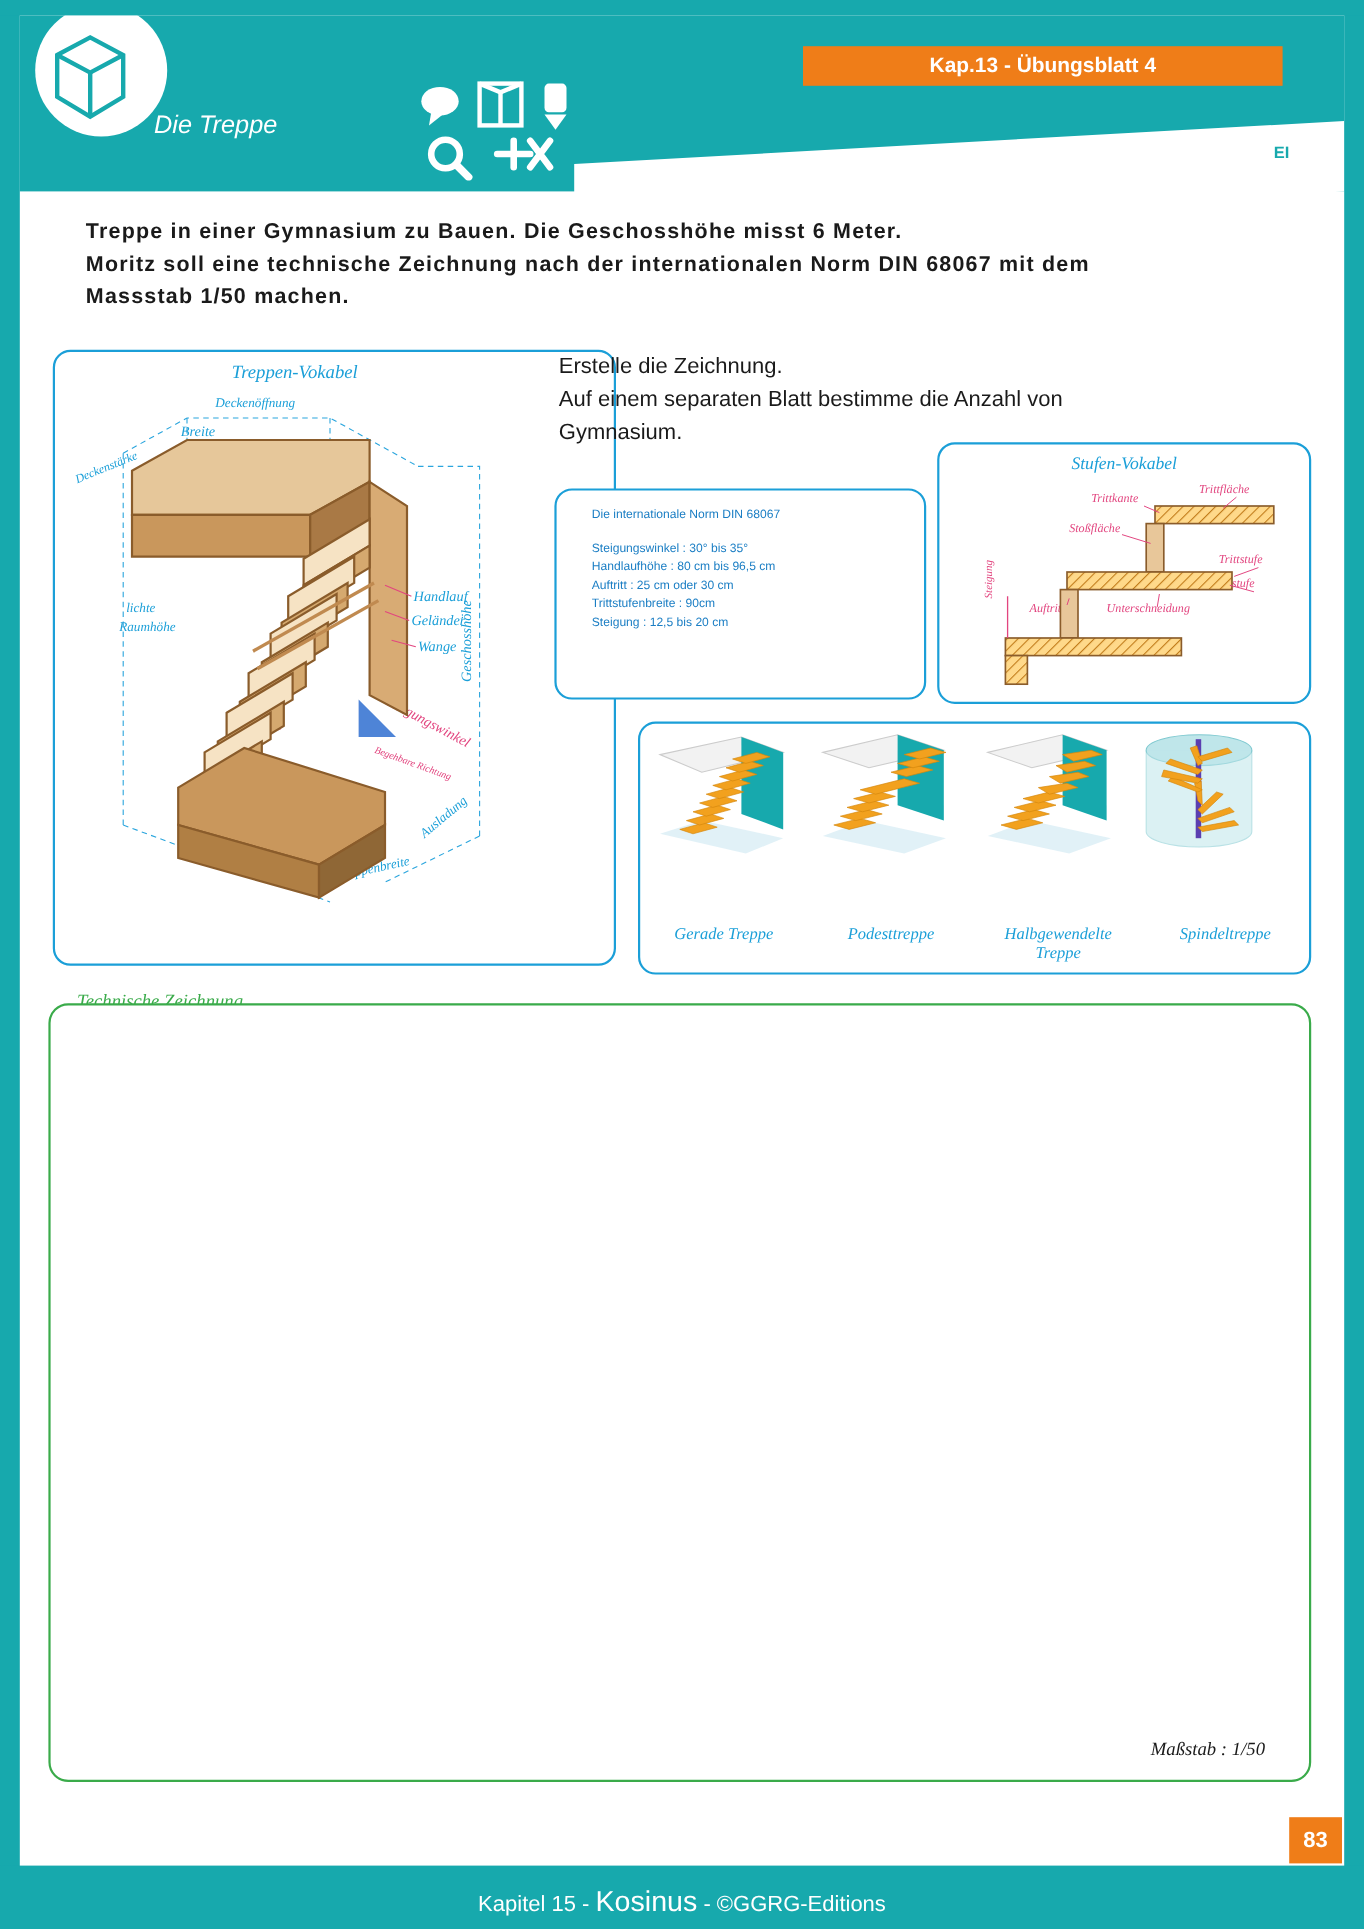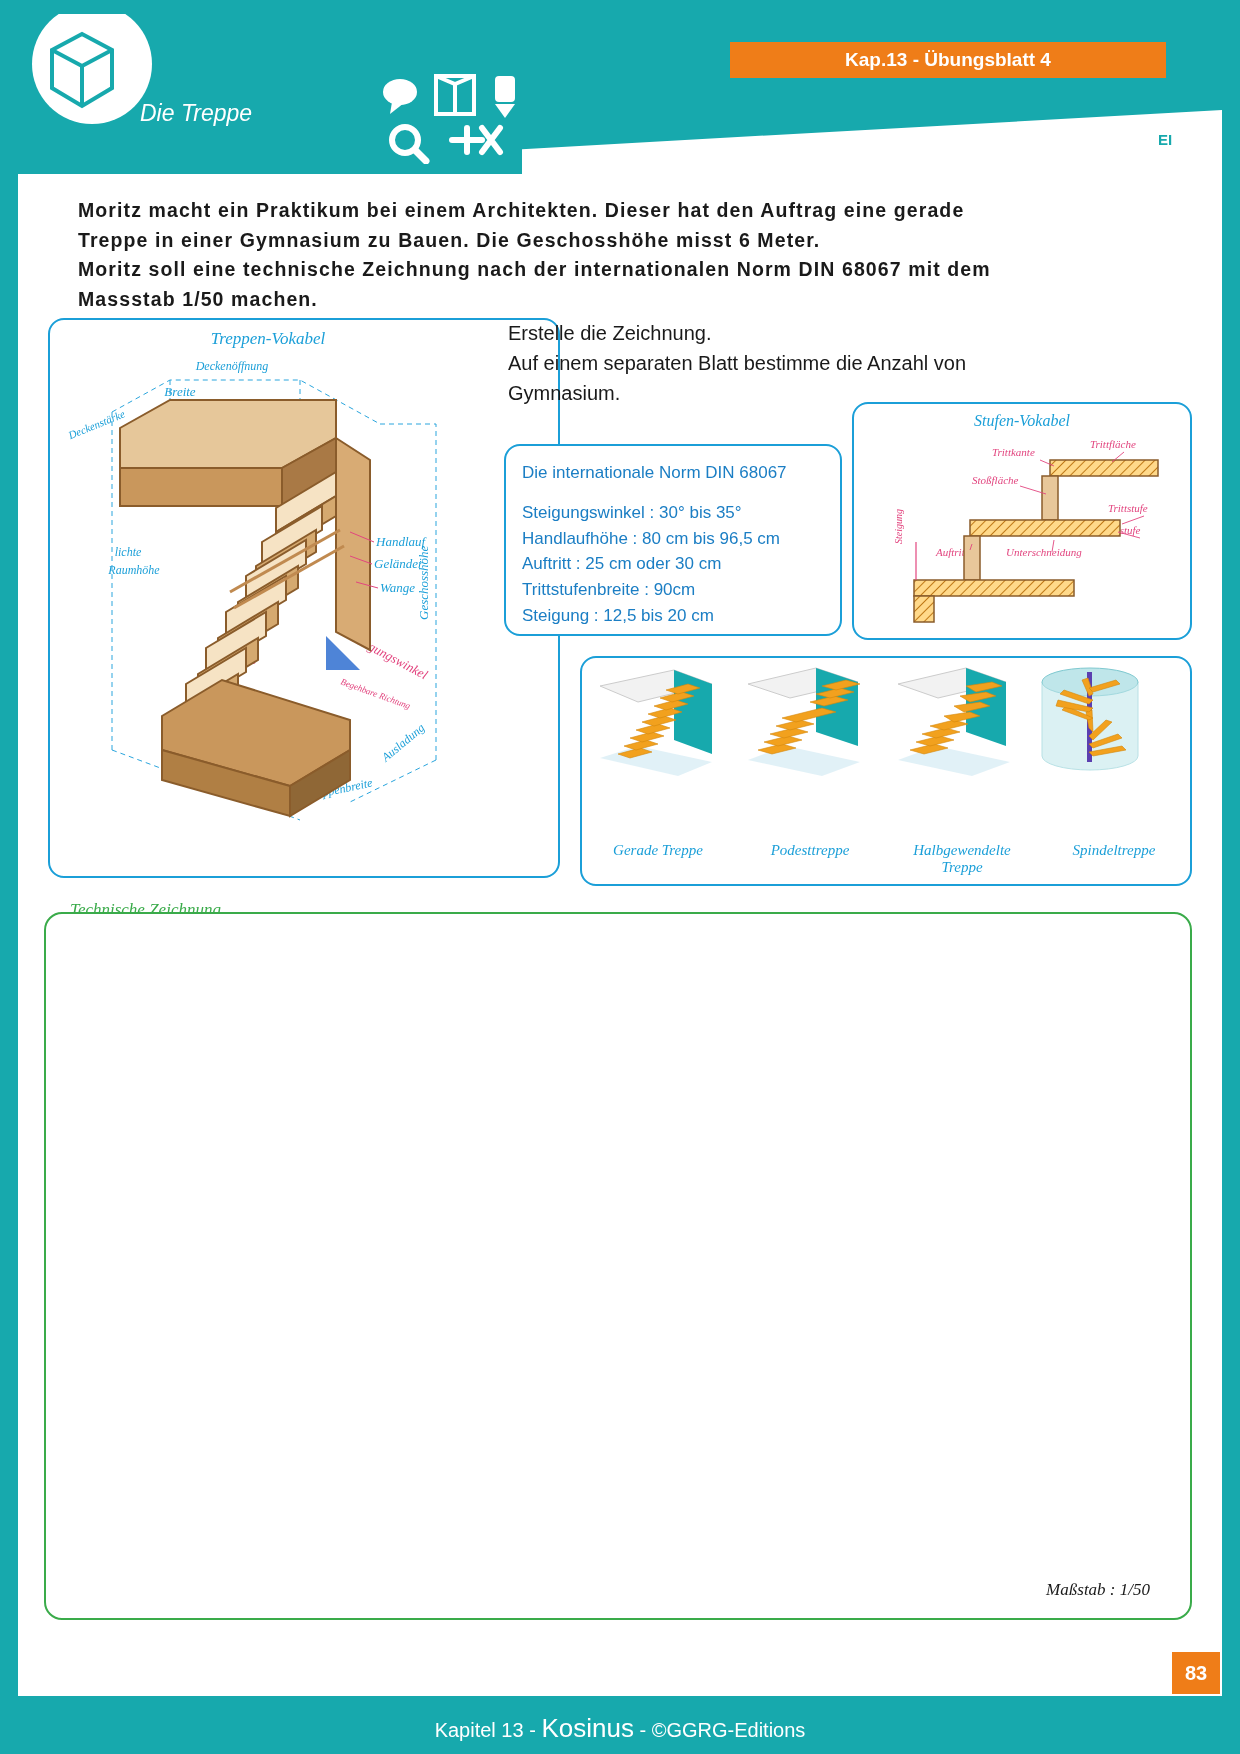--- a/index.html
+++ b/index.html
@@ -168,22 +168,22 @@
     line-height: 1.5;
     color: #1a1a1a;
   }
 
   
   .norm-box {
     left: 504px; top: 444px;
     width: 338px; height: 192px;
   }
   .norm-inner {
-    padding: 14px 16px;
-    font-size: 17px;
+    padding: 14px 32px;
+    font-size: 11px;
     line-height: 1.52;
     color: #1b7ec4;
   }
   .norm-inner .norm-head { margin-bottom: 14px; }
 
   
   .stufen-box {
     left: 852px; top: 402px;
     width: 340px; height: 238px;
   }
@@ -306,21 +306,20 @@
 
   <div class="chapter-tab">Kap.13 - Übungsblatt  4</div>
   <div class="ei-badge">EI</div>
 </div>
 
 <div class="page-frame"></div>
 <div class="frame-top"></div>
 <div class="frame-bottom"></div>
 
 <div class="intro">
-  <div>Moritz macht ein Praktikum bei einem Architekten. Dieser hat den Auftrag eine gerade</div>
   <div>Treppe in einer Gymnasium zu Bauen. Die Geschosshöhe misst 6 Meter.</div>
   <div>Moritz soll eine technische Zeichnung nach der internationalen Norm DIN 68067 mit dem</div>
   <div>Massstab 1/50 machen.</div>
 </div>
 
 <div class="box vocab-box">
   <svg class="stair-svg" width="436" height="556" viewBox="0 0 436 556">
     <text class="lbl-blue" x="218" y="24" text-anchor="middle" font-size="17">Treppen-Vokabel</text>
     <text class="lbl-blue" x="182" y="50" text-anchor="middle" font-size="12">Deckenöffnung</text>
     <text class="lbl-blue" x="130" y="76" text-anchor="middle" font-size="13">Breite</text>
@@ -532,14 +531,14 @@
   </div>
 </div>
 
 <div class="drawing-title">Technische Zeichnung</div>
 <div class="box drawing-box">
   <div class="scale-note">Maßstab : 1/50</div>
 </div>
 
 <div class="page-number">83</div>
 <div class="footer-text">
-  <span>Kapitel  13 - </span><span class="kos">Kosinus</span><span> - ©GGRG-Editions</span>
+  <span>Kapitel  15 - </span><span class="kos">Kosinus</span><span> - ©GGRG-Editions</span>
 </div>
 
 </body></html>

